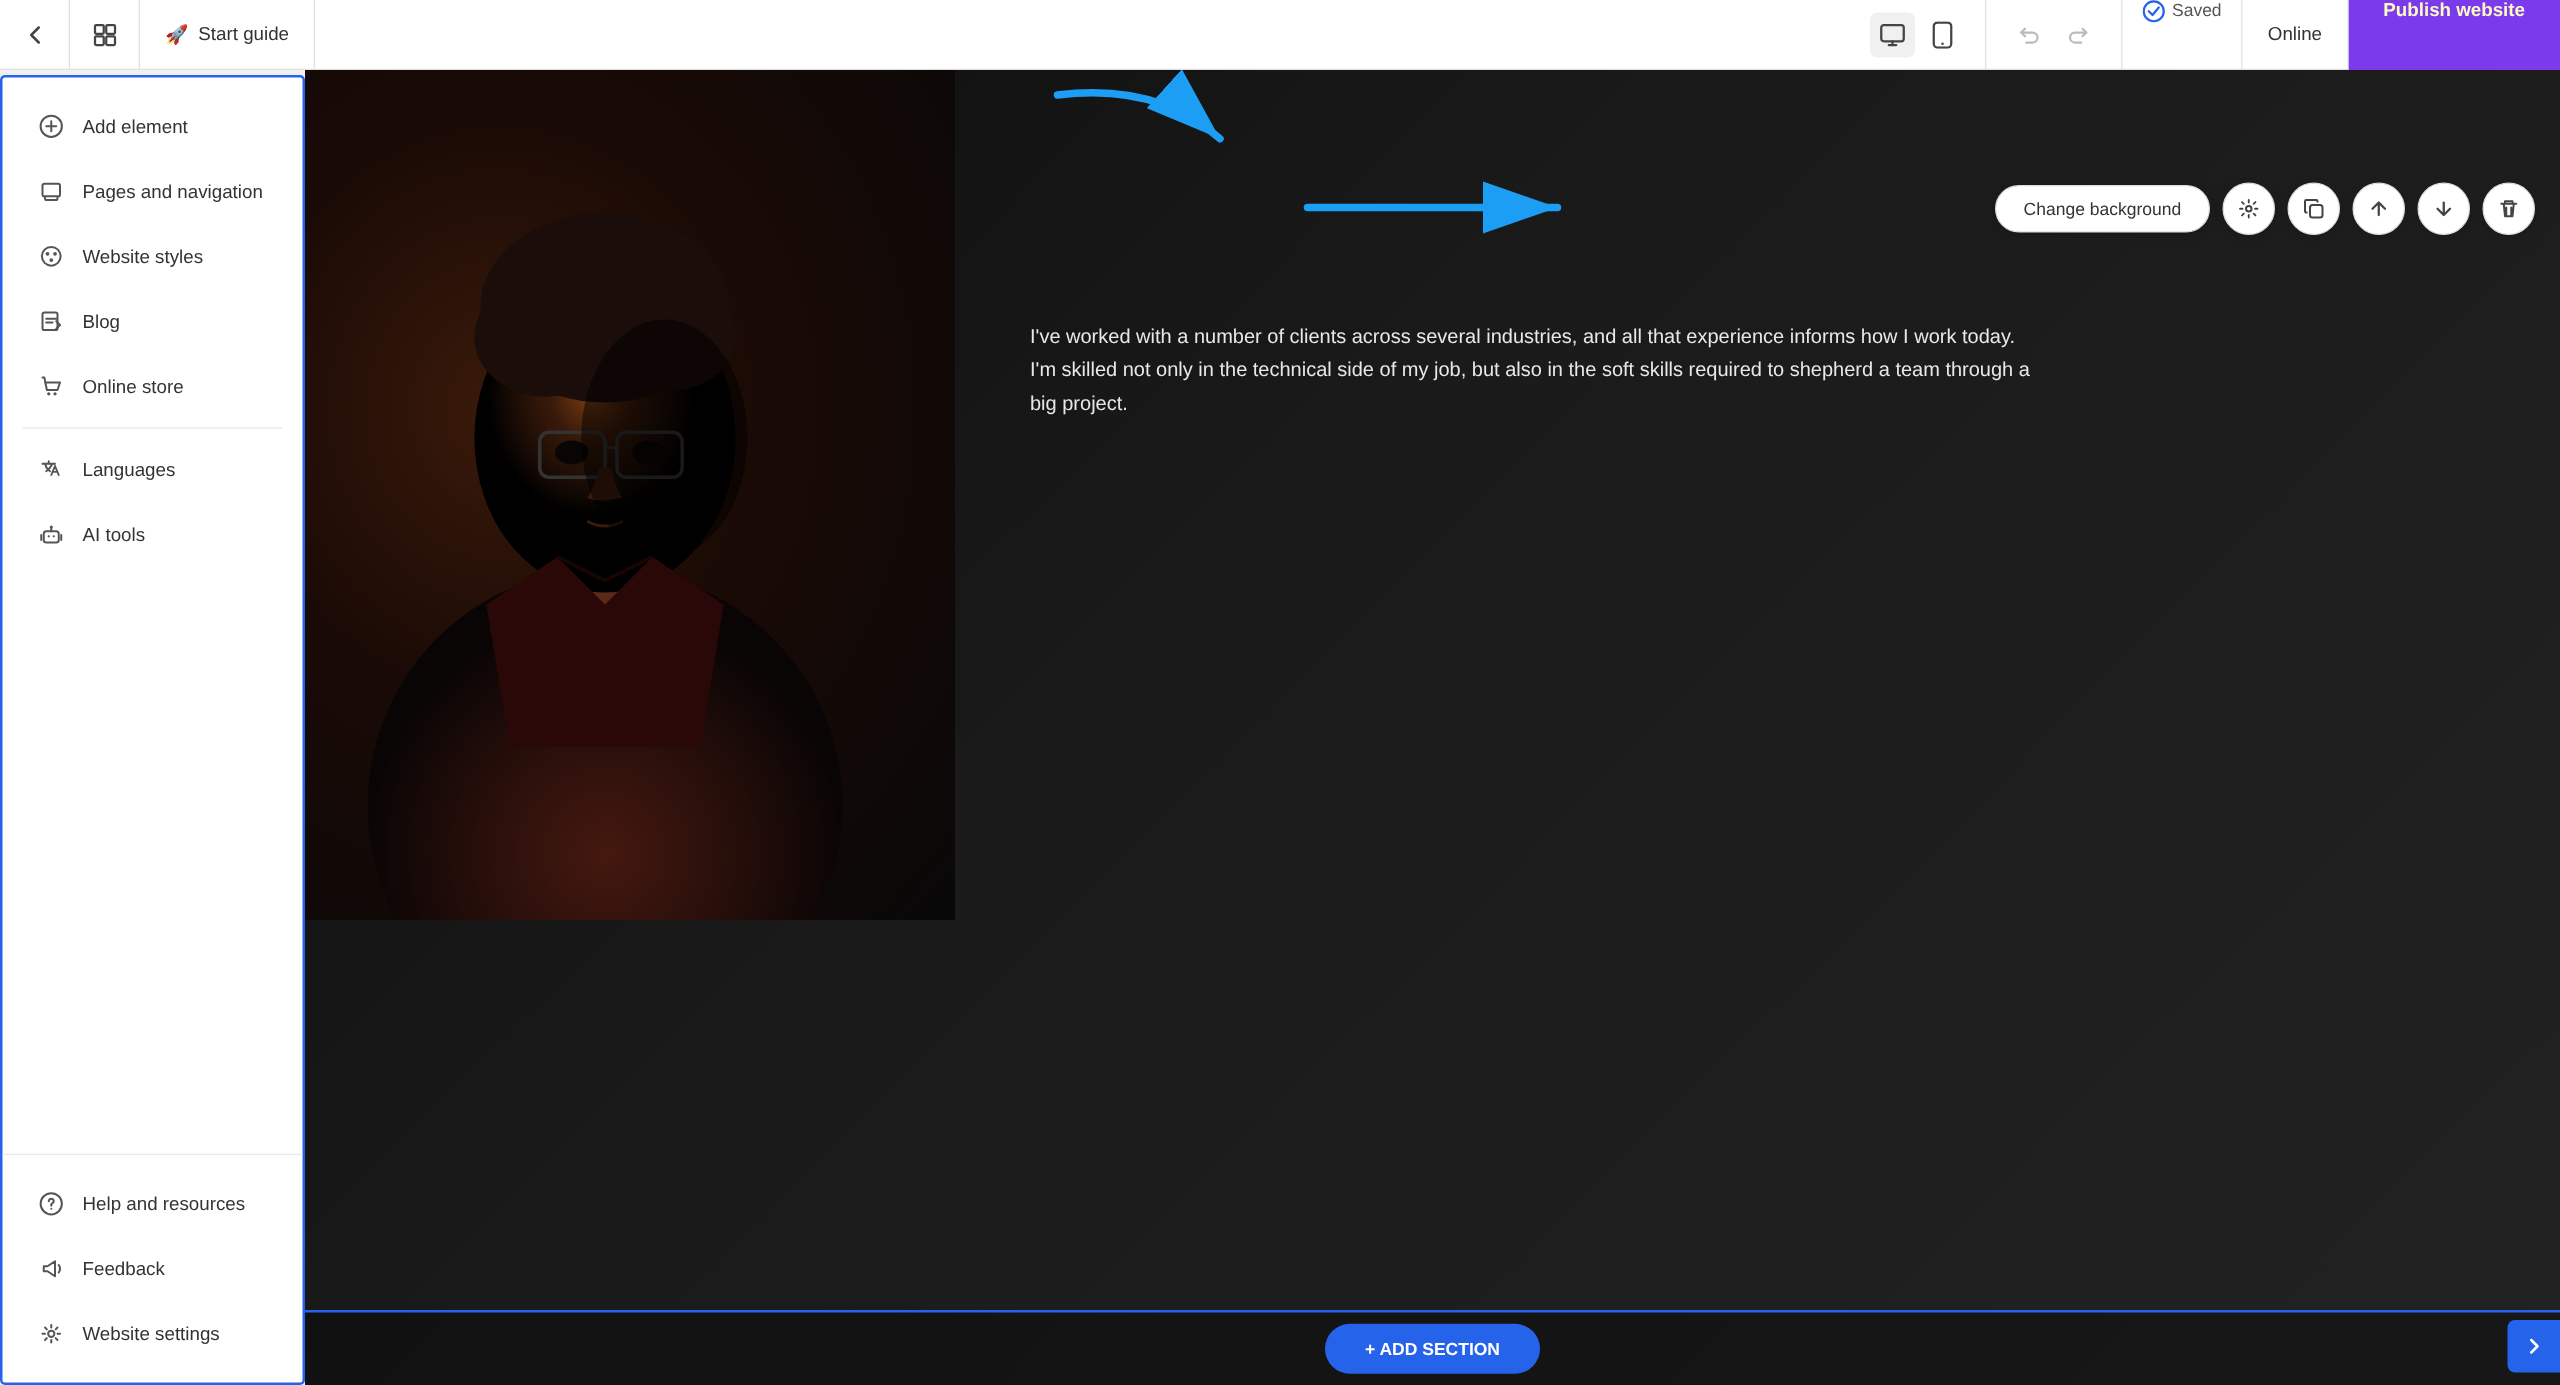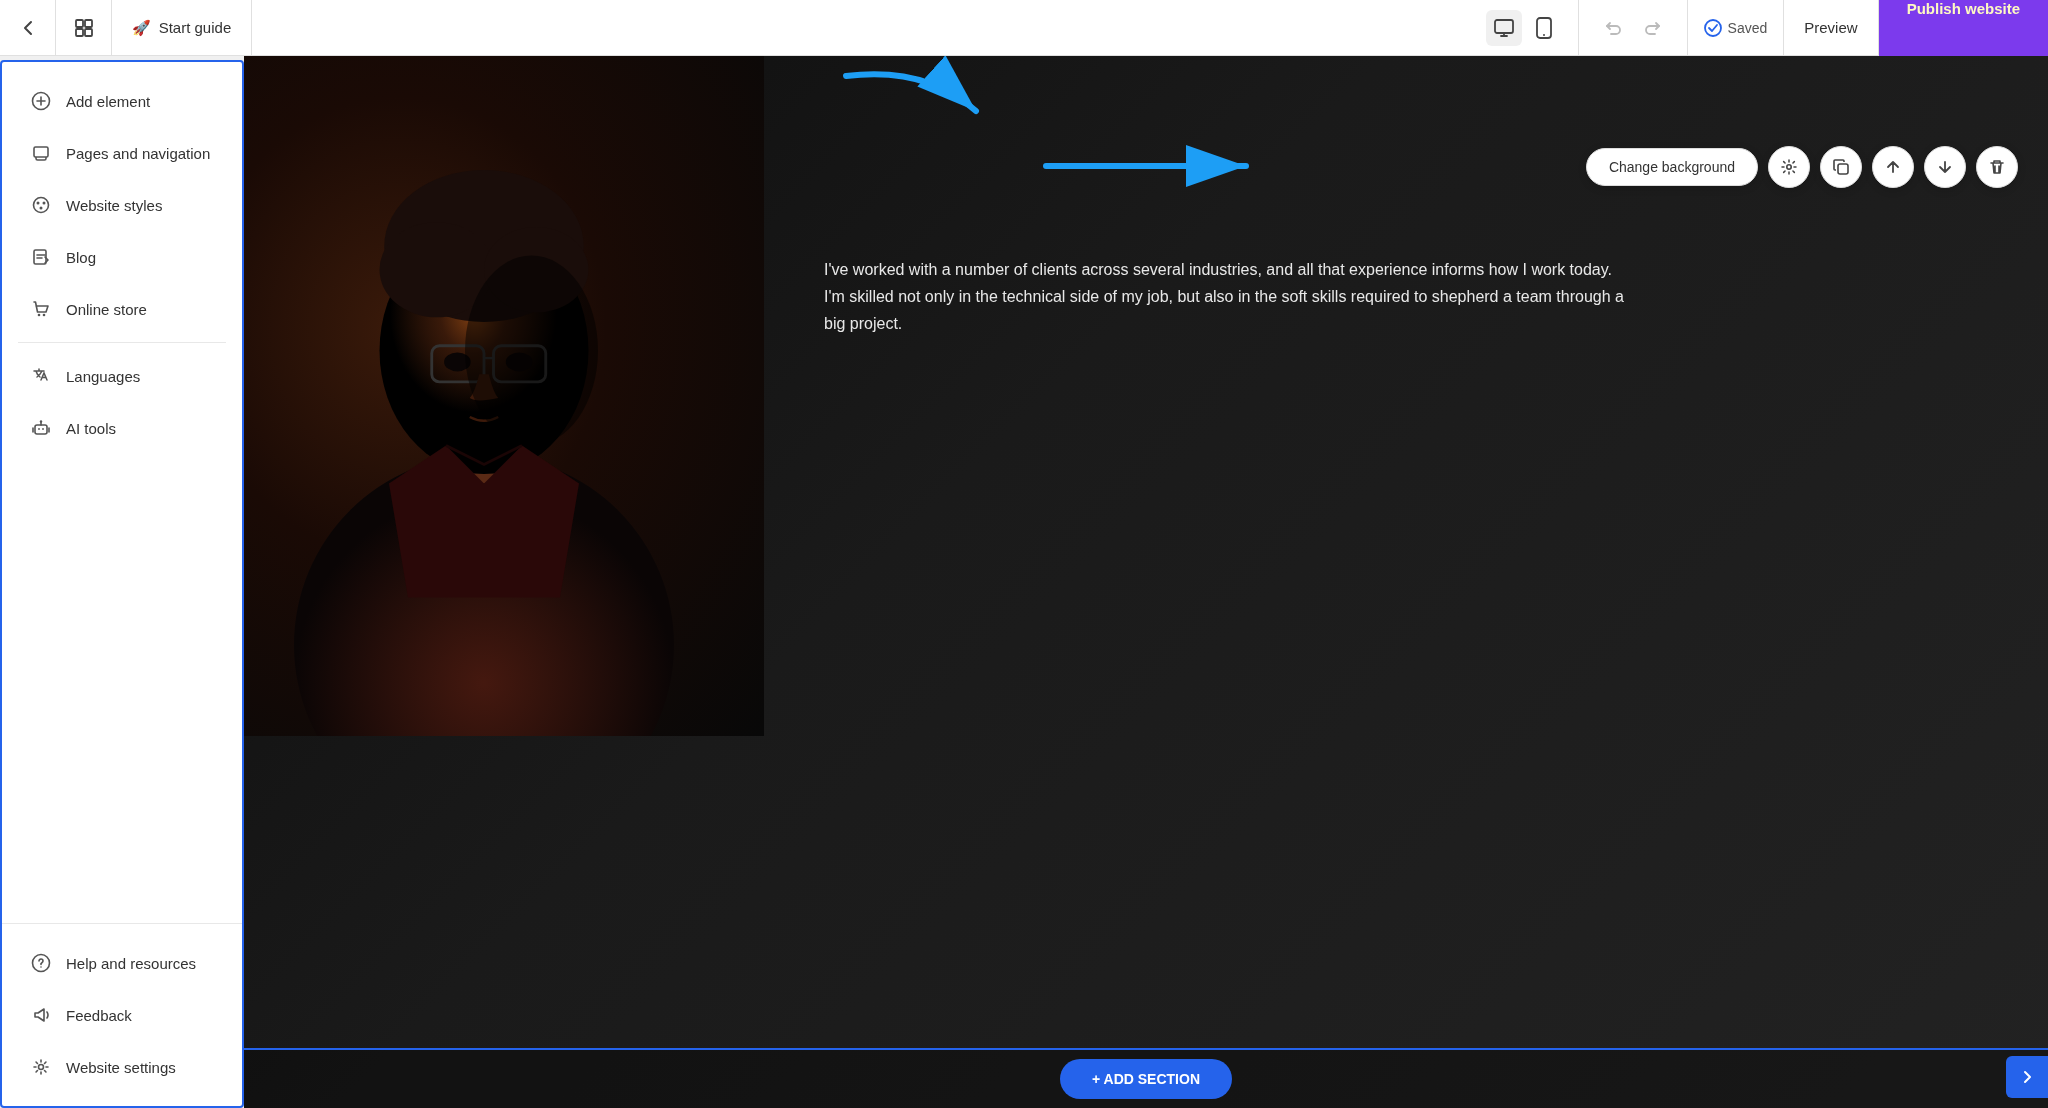--- a/index.html
+++ b/index.html
@@ -39,21 +39,21 @@
     #topbar .device-btn.active { background: #f0f0f0; }
     #topbar .history-btns {
       display: flex; align-items: center; gap: 4px;
       padding: 0 16px; border-right: 1px solid #e0e0e0; height: 56px;
     }
     #topbar .history-btn {
       width: 36px; height: 36px; display: flex; align-items: center; justify-content: center;
       cursor: pointer; border-radius: 6px; color: #999;
     }
     #topbar .saved-status {
-      display: flex; align-items: center; gap: 6px;
+      display: flex; gap: 6px;
       padding: 0 16px; font-size: 14px; color: #555;
       border-right: 1px solid #e0e0e0; height: 56px;
     }
     #topbar .preview-btn {
       padding: 0 20px; height: 56px; display: flex; align-items: center;
       font-size: 15px; cursor: pointer; color: #333;
       border-right: 1px solid #e0e0e0;
     }
     #topbar .publish-btn {
       padding: 0 28px; height: 56px; display: flex; align-items: flex-start;
@@ -119,21 +119,21 @@
       position: absolute; left: 580px; top: 200px; right: 0;
       color: #e8e8e8;
     }
     .content-area p {
       font-size: 16px; line-height: 1.7; margin-bottom: 24px;
       max-width: 800px;
     }
 
     
     .section-toolbar {
-      position: absolute; top: 90px; right: 30px;
+      position: absolute; top: 90px; right: 20px;
       display: flex; align-items: center; gap: 10px;
       z-index: 200;
     }
     .change-bg-btn {
       background: #fff; border: 1px solid #ddd; border-radius: 24px;
       padding: 10px 22px; font-size: 14px; cursor: pointer;
       white-space: nowrap; color: #333; font-weight: 500;
       box-shadow: 0 2px 8px rgba(0,0,0,0.15);
     }
     .toolbar-icon-btn {
@@ -222,21 +222,21 @@
     </div>
   </div>
   <div class="saved-status">
     <svg width="18" height="18" viewBox="0 0 18 18" fill="none">
       <circle cx="9" cy="9" r="8" stroke="#2563eb" stroke-width="1.8"></circle>
       <path d="M5 9L8 12L13 6" stroke="#2563eb" stroke-width="1.8" stroke-linecap="round" stroke-linejoin="round"></path>
     </svg>
     <span>Saved</span>
   </div>
   <div class="preview-btn">
-    <span>Preview</span>
+    <span>Online</span>
   </div>
   <div class="publish-btn">
     <span>Publish website</span>
   </div>
 </div>
 
 <div id="sidebar">
   <div class="sidebar-nav">
 
     <div class="sidebar-item">

